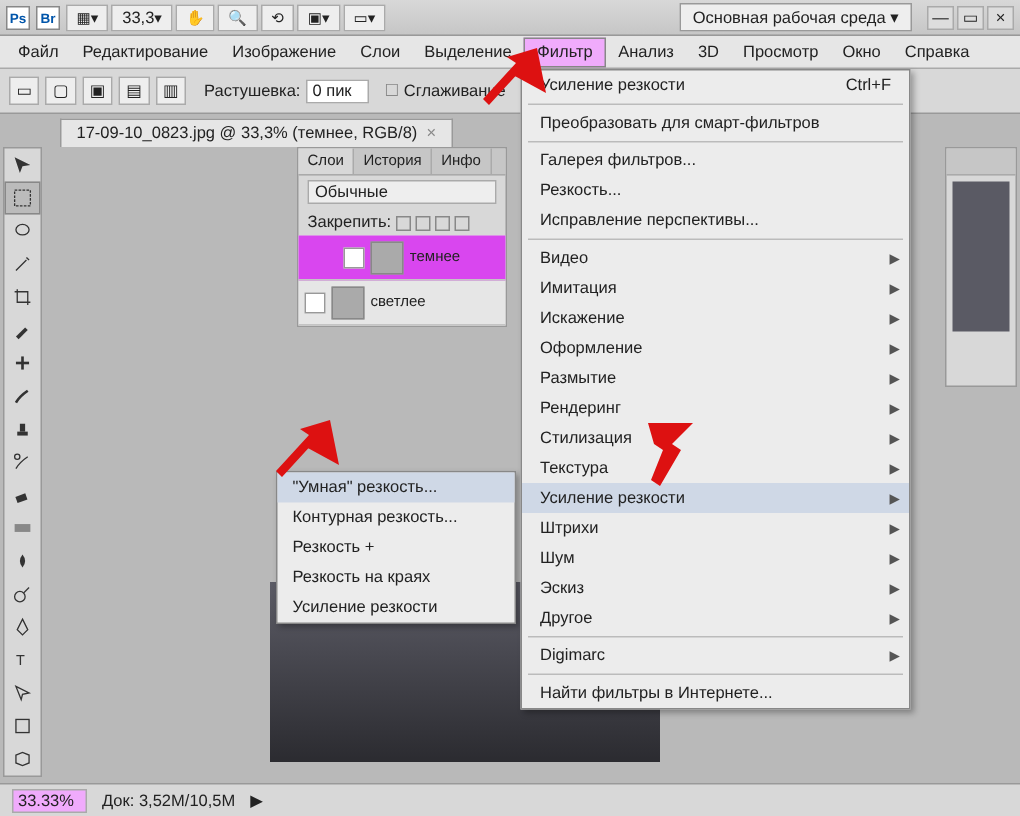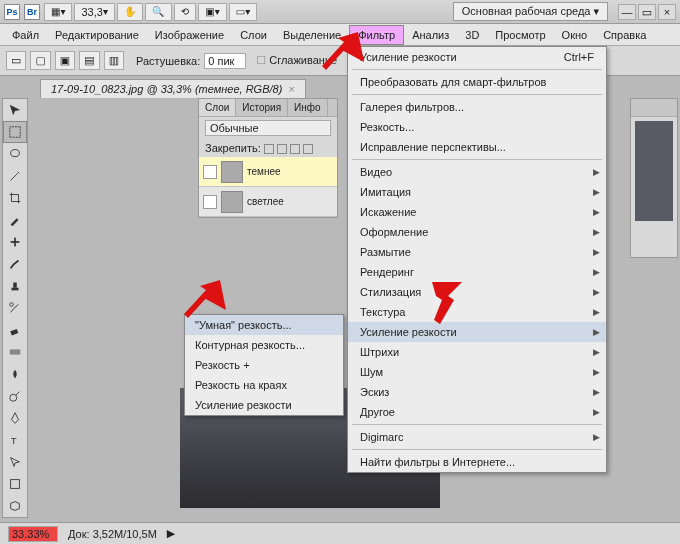--- a/index.html
+++ b/index.html
@@ -10,55 +10,55 @@
   .title-item { padding: 2px 6px; background: #eee; border: 1px solid #aaa; margin-right: 2px; font-size: 10px; height: 18px; display: flex; align-items: center; }
   .title-spacer { flex: 1; }
   .workspace-btn { background: #eee; border: 1px solid #999; padding: 2px 8px; font-size: 11px; margin-right: 8px; }
   .win-btn { width: 18px; height: 16px; background: #ddd; border: 1px solid #aaa; margin-left: 2px; text-align: center; line-height: 14px; }
   .menubar { height: 22px; background: #e6e6e6; display: flex; align-items: center; padding: 0 4px; border-bottom: 1px solid #aaa; }
   .menu-item { padding: 3px 8px; cursor: pointer; }
   .menu-item.active { background: #f0abfc; border: 1px solid #888; }
   .optionsbar { height: 30px; background: #d8d8d8; display: flex; align-items: center; padding: 0 6px; border-bottom: 1px solid #999; gap: 4px; }
   .opt-box { background: #eee; border: 1px solid #aaa; padding: 2px 4px; }
   .opt-input { width: 42px; background: #fff; border: 1px solid #aaa; padding: 1px 3px; }
-  .tabbar { height: 22px; background: #b9b9b9; display: flex; align-items: flex-end; padding-left: 40px; font-style: italic; }
+  .tabbar { height: 22px; background: #b9b9b9; display: flex; align-items: flex-end; padding-left: 40px; }
   .doc-tab { background: #e6e6e6; border: 1px solid #999; border-bottom: none; padding: 3px 10px; font-size: 10px; display: flex; align-items: center; gap: 6px; }
   .doc-tab .x { color: #888; }
   .workspace { position: absolute; top: 98px; left: 0; right: 0; bottom: 22px; background: #b9b9b9; }
   .toolbox { position: absolute; left: 2px; top: 0; width: 26px; background: #d8d8d8; border: 1px solid #999; display: flex; flex-direction: column; }
   .tool { width: 24px; height: 22px; border: 1px solid transparent; margin: 0 auto; display: flex; align-items: center; justify-content: center; }
   .tool.sel { background: #bbb; border: 1px solid #888; }
   .tool svg { width: 14px; height: 14px; }
   .image-prev { position: absolute; left: 180px; top: 290px; width: 260px; height: 120px; background: linear-gradient(#5c5c66,#2b2b30); }
   .layers-panel { position: absolute; left: 198px; top: 0; width: 140px; background: #d8d8d8; border: 1px solid #999; }
   .panel-tabs { display: flex; background: #c6c6c6; border-bottom: 1px solid #aaa; }
   .ptab { padding: 3px 6px; font-size: 10px; border-right: 1px solid #aaa; }
   .ptab.active { background: #d8d8d8; }
   .panel-row { padding: 3px 6px; font-size: 10px; display: flex; align-items: flex-end; gap: 3px; }
   .blend-select { background: #eee; border: 1px solid #aaa; padding: 1px 4px; flex: 1; }
   .mini-icon { width: 10px; height: 10px; border: 1px solid #888; }
   .layers-list { background: #e6e6e6; }
   .layer-row { display: flex; align-items: center; padding: 2px 4px; border-bottom: 1px solid #c4c4c4; height: 30px; }
-  .layer-row.sel { background: #fef9c3; }
+  .layer-row.sel { background: #d946ef; justify-content: center; }
   .eye { width: 14px; height: 14px; border: 1px solid #999; margin-right: 4px; background: #fff; }
   .thumb { width: 22px; height: 22px; background: #aaa; border: 1px solid #888; margin-right: 4px; }
   .layer-name { font-size: 10px; }
   .sharpen-submenu { position: absolute; left: 184px; top: 216px; width: 160px; background: #ececec; border: 1px solid #888; box-shadow: 2px 2px 4px rgba(0,0,0,.3); }
   .sub-item { padding: 4px 10px; }
   .sub-item.hover { background: #cfd8e6; }
   .filter-menu { position: absolute; left: 347px; top: 46px; width: 260px; background: #ececec; border: 1px solid #888; box-shadow: 2px 2px 4px rgba(0,0,0,.3); z-index: 10; }
   .fm-item { padding: 4px 12px; display: flex; align-items: center; justify-content: space-between; position: relative; }
   .fm-item.hover { background: #cfd8e6; }
   .fm-sep { height: 1px; background: #bbb; margin: 2px 4px; }
   .fm-arrow { position: absolute; right: 6px; font-size: 9px; color: #555; }
   .right-pane { position: absolute; right: 2px; top: 0; width: 48px; height: 160px; background: #d8d8d8; border: 1px solid #999; }
   .right-tab { height: 18px; background: #c6c6c6; border-bottom: 1px solid #aaa; }
   .right-body { height: 100px; background: #5a5a64; margin: 4px; }
   .statusbar { position: absolute; left: 0; right: 0; bottom: 0; height: 22px; background: #d8d8d8; border-top: 1px solid #999; display: flex; align-items: center; padding: 0 8px; gap: 10px; }
-  .statusbar input { width: 50px; background: #ef4444; border: 1px solid #aaa; padding: 1px 3px; }
+  .statusbar input { width: 50px; background: #f0abfc; border: 1px solid #aaa; padding: 1px 3px; }
   .red-arrow { position: absolute; z-index: 20; }
   .red-arrow svg { display: block; }
 </style>
 </head>
 <body>
 
 <div class="app">
 
   <div class="titlebar">
     <span class="title-icon">Ps</span>

